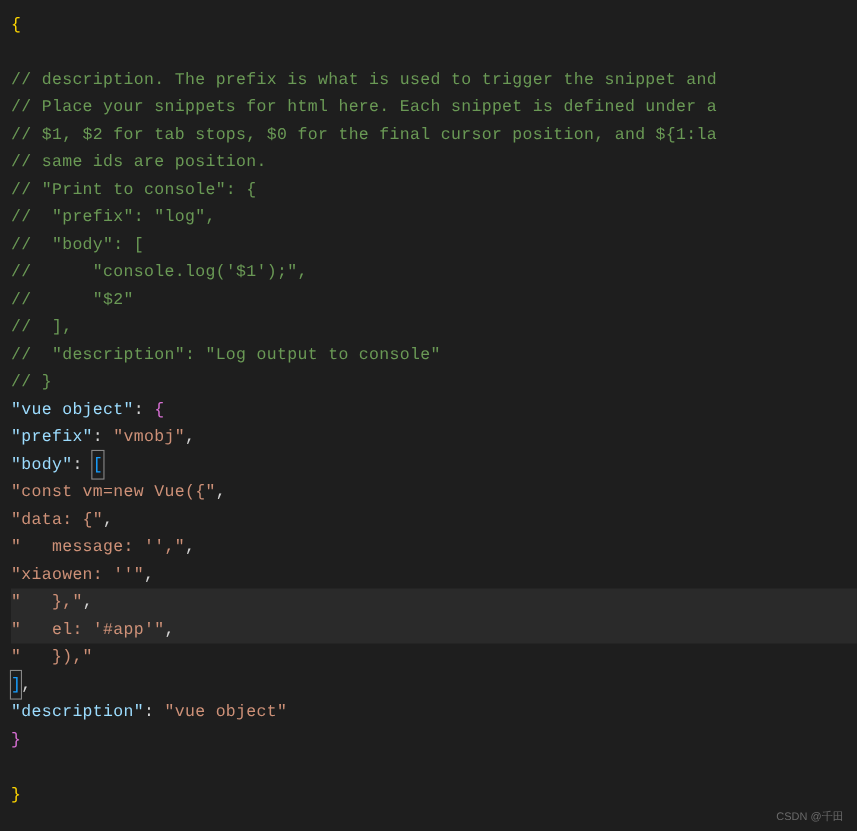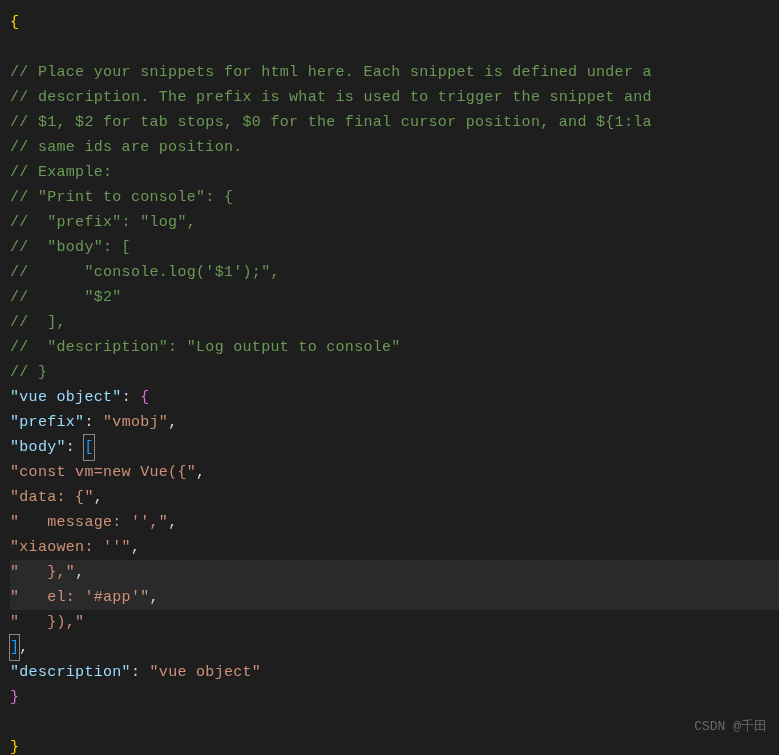--- a/index.html
+++ b/index.html
@@ -38,38 +38,37 @@
     .bracket-blue { color: #179fff; }
     .highlight-line {
       background: #2a2a2a;
     }
     .sel-bracket {
       border: 1px solid #888;
       margin: -1px;
     }
     .watermark {
       position: absolute;
-      bottom: 20px;
+      bottom: 6px;
       right: 12px;
       color: #6a6a6a;
-      font-size: 13px;
-      font-family: Liberation Mono, monospace;
+      font-size: 10px;
+      font-family: Liberation Sans, sans-serif;
     }
   </style>
 </head>
 <body>
 
 <div class="editor">
   <div class="line"><span class="brace">{</span></div>
   <div class="line">    </div>
+  <div class="line">       <span class="comment">// description. The prefix is what is used to trigger the snippet and</span></div>
   <div class="line">       <span class="comment">// Place your snippets for html here. Each snippet is defined under a</span></div>
-  <div class="line">       <span class="comment">// description. The prefix is what is used to trigger the snippet and</span></div>
   <div class="line">       <span class="comment">// $1, $2 for tab stops, $0 for the final cursor position, and ${1:la</span></div>
   <div class="line">       <span class="comment">// same ids are position.</span></div>
-  <div class="line">       <span class="comment">// Example:</span></div>
   <div class="line">       <span class="comment">// "Print to console": {</span></div>
   <div class="line">       <span class="comment">//  "prefix": "log",</span></div>
   <div class="line">       <span class="comment">//  "body": [</span></div>
   <div class="line">       <span class="comment">//      "console.log('$1');",</span></div>
   <div class="line">       <span class="comment">//      "$2"</span></div>
   <div class="line">       <span class="comment">//  ],</span></div>
   <div class="line">       <span class="comment">//  "description": "Log output to console"</span></div>
   <div class="line">       <span class="comment">// }</span></div>
   <div class="line">       <span class="prop">"vue object"</span><span class="punct">: </span><span class="brace-purple">{</span></div>
   <div class="line">           <span class="prop">"prefix"</span><span class="punct">: </span><span class="string">"vmobj"</span><span class="punct">,</span></div>

